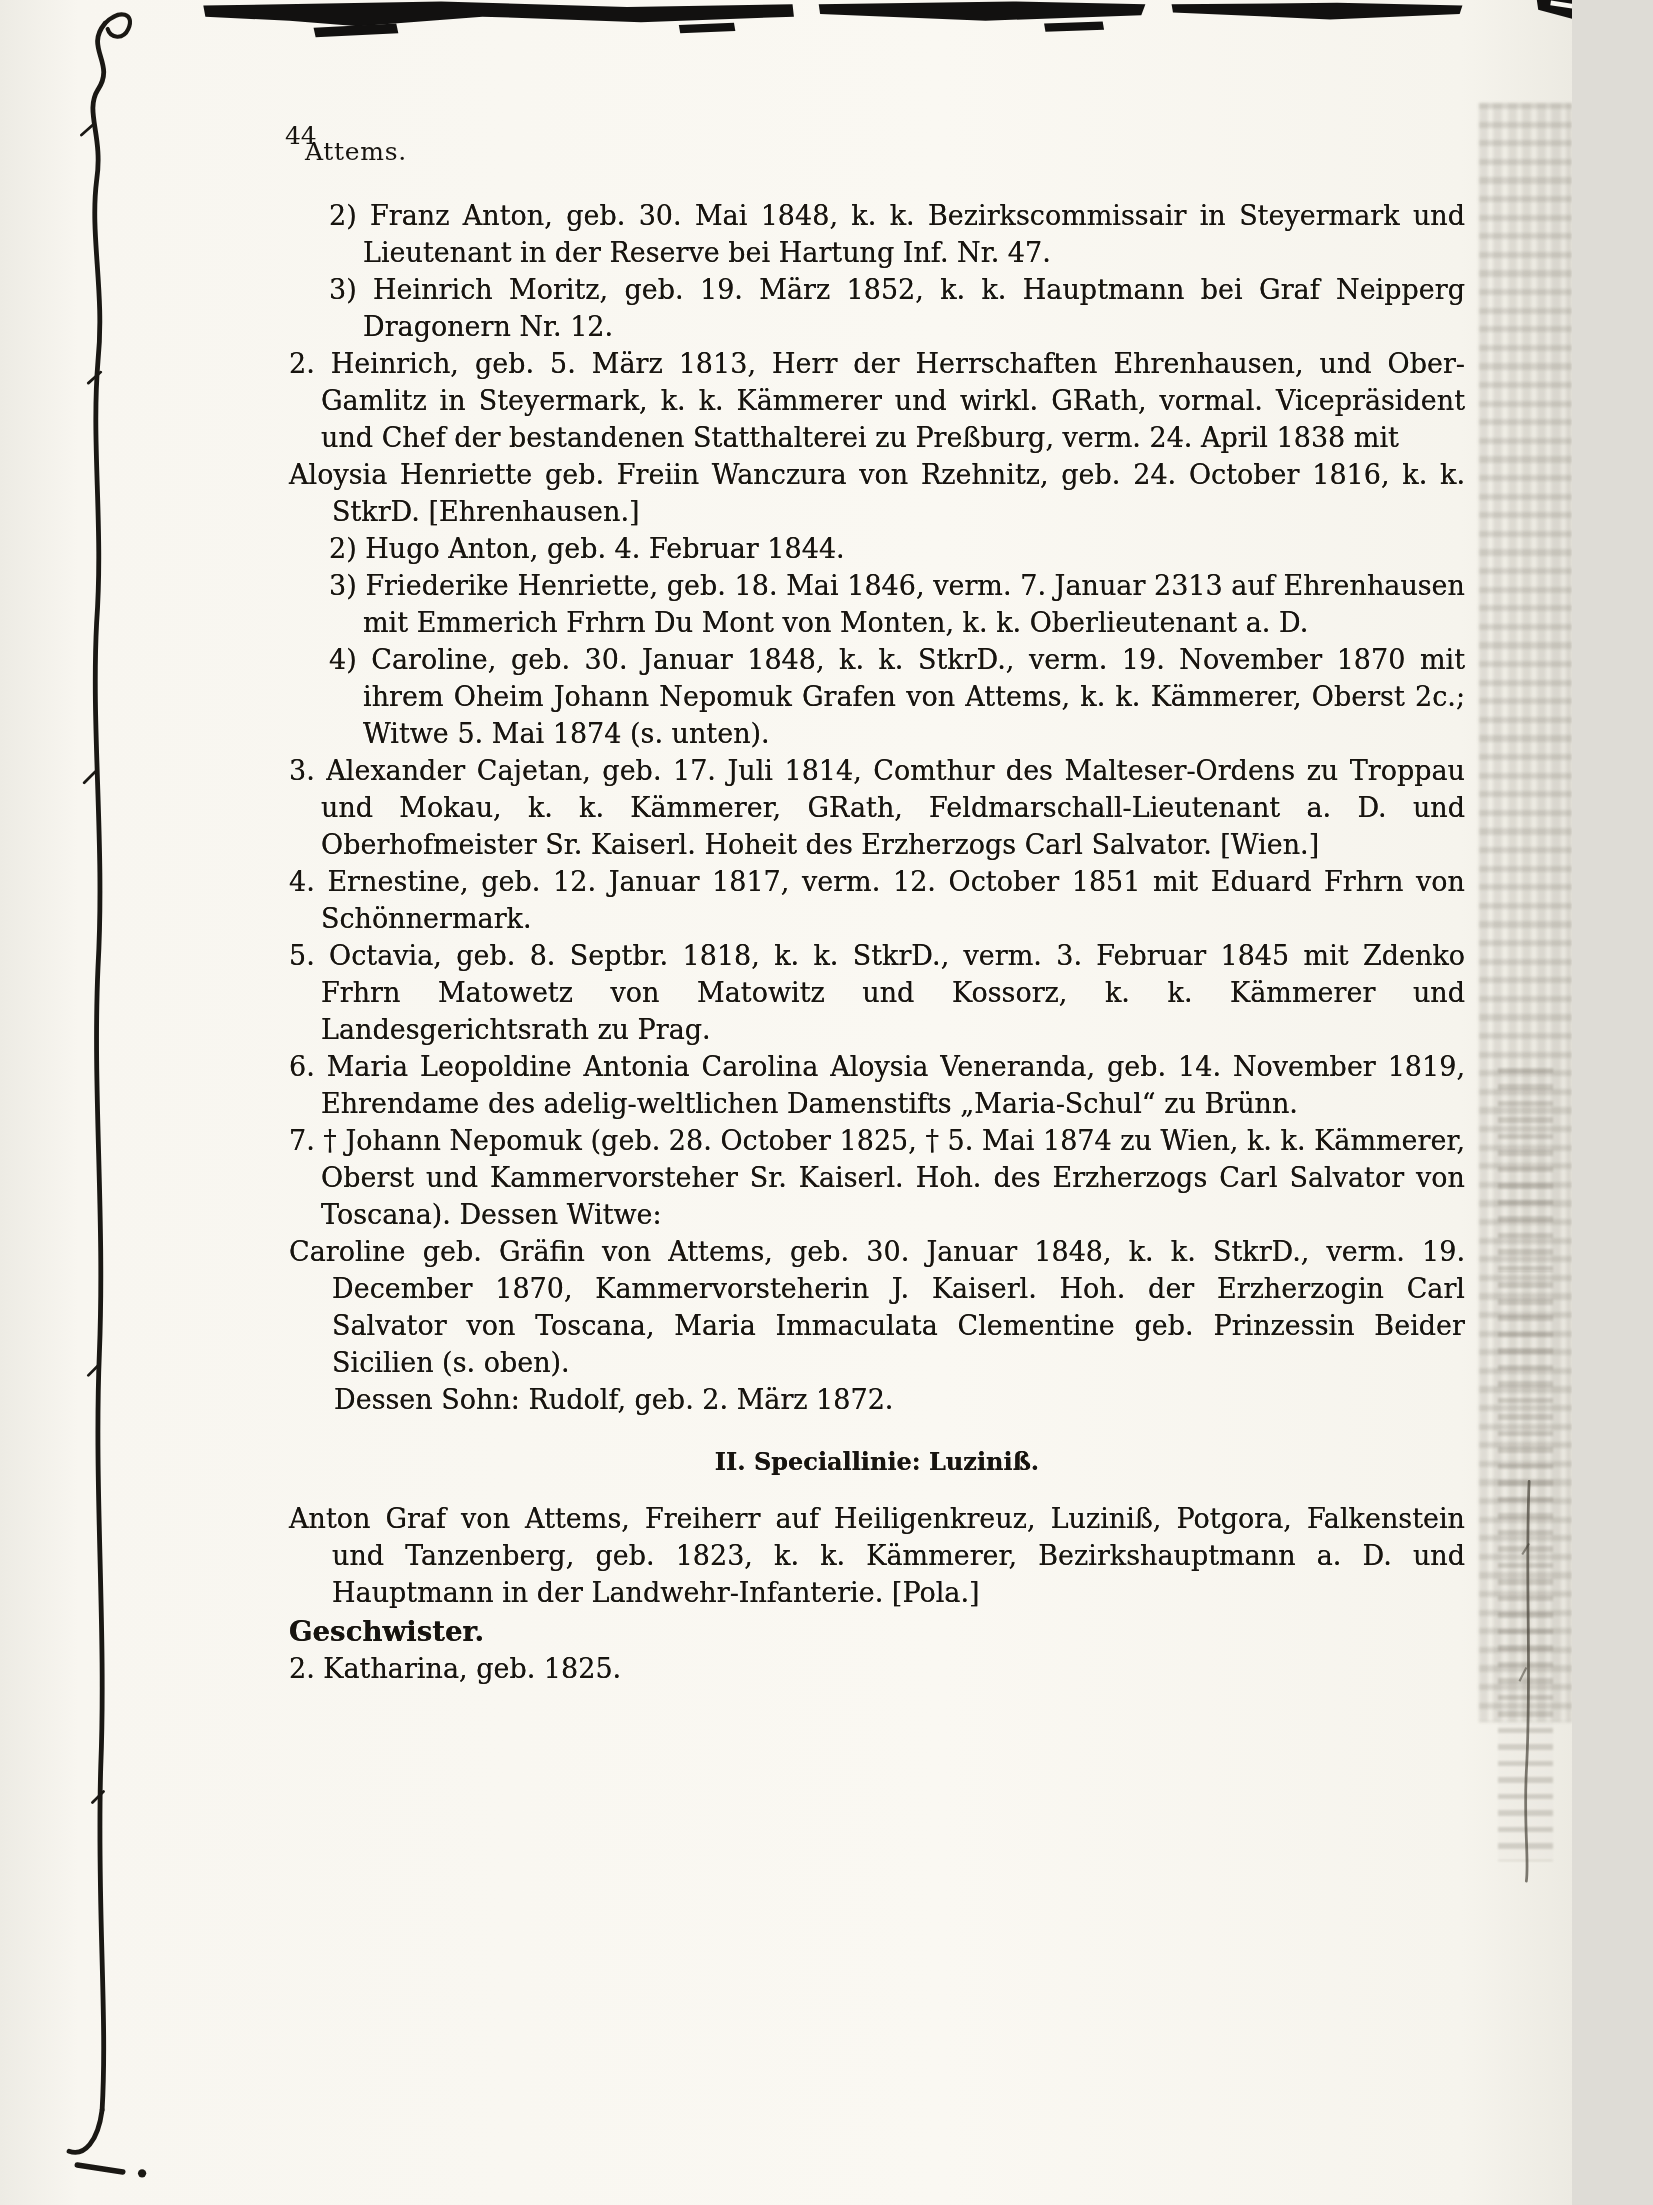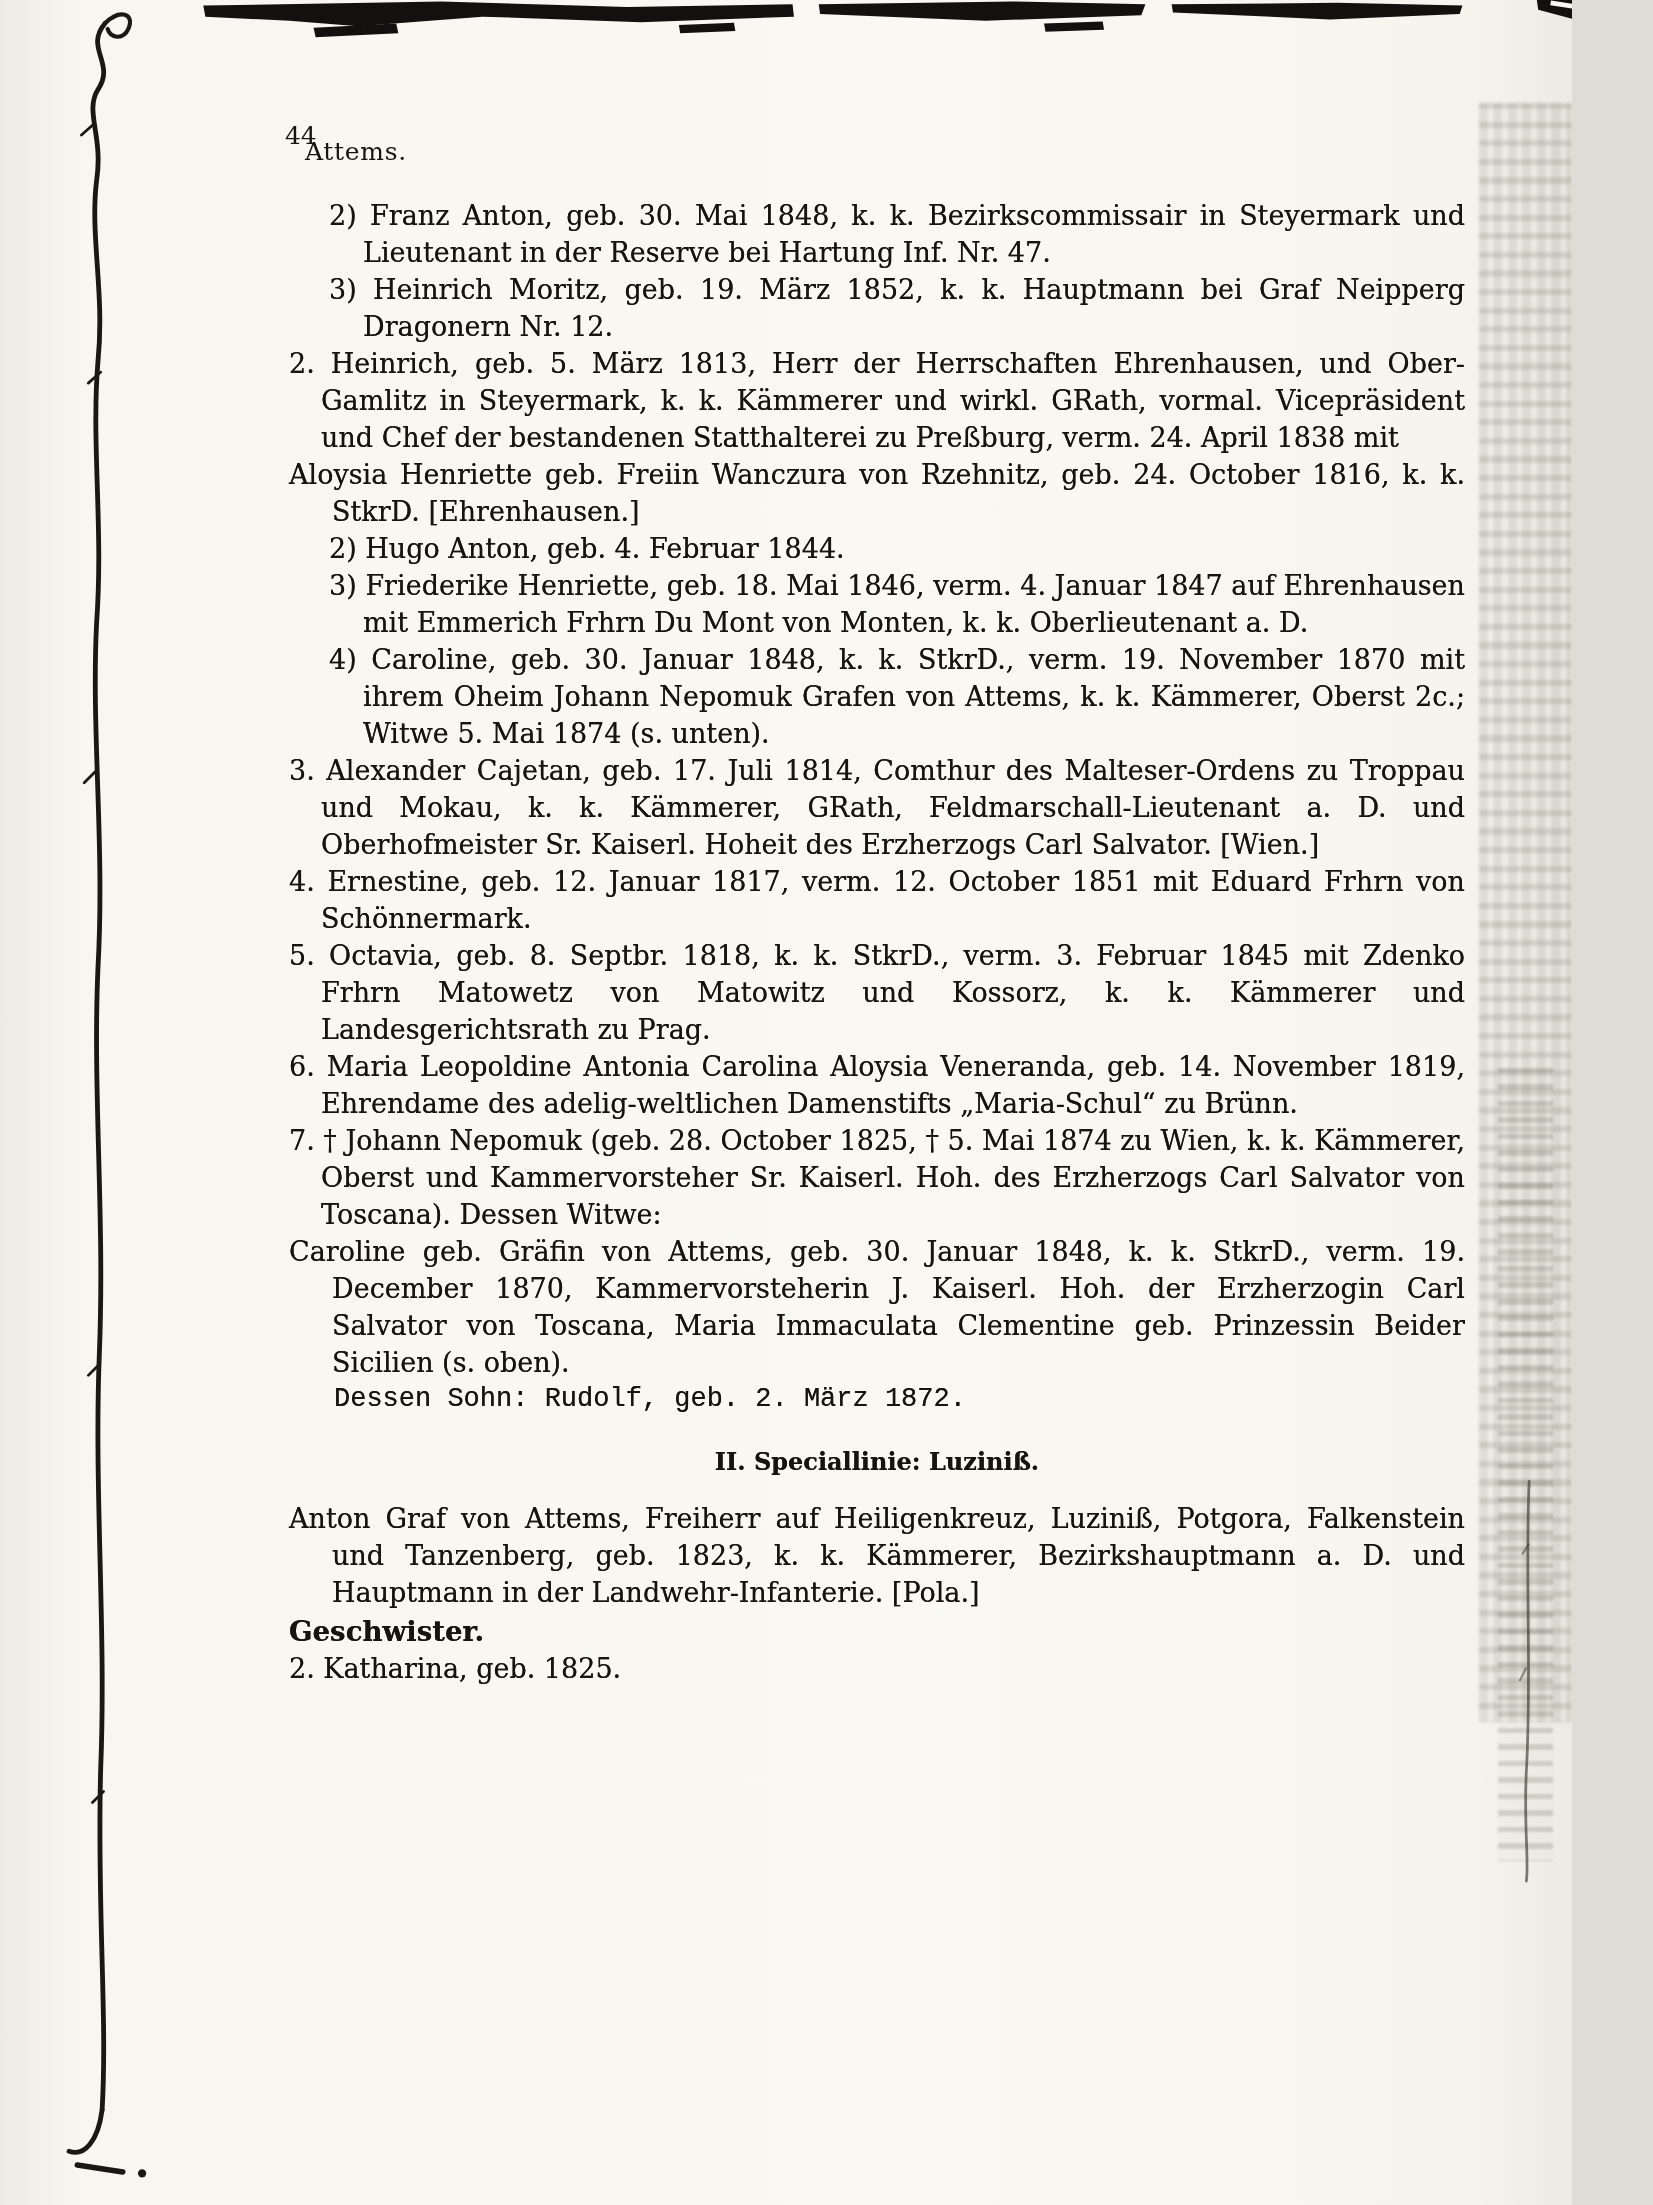--- a/index.html
+++ b/index.html
@@ -47,21 +47,21 @@
   .pagenum{position:absolute;left:-4.1px;top:0;}
   .runhead{position:absolute;left:16px;right:0;top:0;text-align:left;letter-spacing:0.7px;margin-top:16px;}
 
   p{
     margin:0;font-size:27px;line-height:37px;text-align:justify;
     text-shadow:0 0 0.4px rgba(23,20,15,0.85);
   }
   .level1{padding-left:32px;text-indent:-32px;}
   .flush{padding-left:43px;text-indent:-43px;}
   .child{margin-left:40px;padding-left:34px;text-indent:-34px;}
-  .single{margin-left:45px;text-align:left;font-family:Liberation Mono, monospace;}
+  .single{margin-left:45px;text-align:left;}
 
   .secthead{
     margin:23.4px 0 18px;font-size:24px;line-height:41px;
     text-align:center;font-weight:bold;
     text-shadow:0 0 0.6px rgba(23,20,15,0.9);
   }
   .subhead{
     margin:1.4px 0 0;font-size:27.6px;line-height:37px;
     text-align:left;font-weight:bold;
     text-shadow:0 0 0.6px rgba(23,20,15,0.9);
@@ -108,21 +108,21 @@
     <div class="pagehead">
       <span class="pagenum">44</span>
       <span class="runhead">Attems.</span>
     </div>
 
     <p class="child">2) Franz Anton, geb. 30. Mai 1848, k. k. Bezirkscommissair in Steyermark und Lieutenant in der Reserve bei Hartung Inf. Nr. 47.</p>
     <p class="child">3) Heinrich Moritz, geb. 19. März 1852, k. k. Hauptmann bei Graf Neipperg Dragonern Nr. 12.</p>
     <p class="level1">2. Heinrich, geb. 5. März 1813, Herr der Herrschaften Ehrenhausen, und Ober-Gamlitz in Steyermark, k. k. Kämmerer und wirkl. GRath, vormal. Vicepräsident und Chef der bestandenen Statthalterei zu Preßburg, verm. 24. April 1838 mit</p>
     <p class="flush">Aloysia Henriette geb. Freiin Wanczura von Rzehnitz, geb. 24. October 1816, k. k. StkrD. [Ehrenhausen.]</p>
     <p class="child">2) Hugo Anton, geb. 4. Februar 1844.</p>
-    <p class="child">3) Friederike Henriette, geb. 18. Mai 1846, verm. 4. Januar 1847 auf Ehrenhausen mit Emmerich Frhrn Du Mont von Monten, k. k. Oberlieutenant a. D.</p>
+    <p class="child">3) Friederike Henriette, geb. 18. Mai 1846, verm. 7. Januar 2313 auf Ehrenhausen mit Emmerich Frhrn Du Mont von Monten, k. k. Oberlieutenant a. D.</p>
     <p class="child">4) Caroline, geb. 30. Januar 1848, k. k. StkrD., verm. 19. November 1870 mit ihrem Oheim Johann Nepomuk Grafen von Attems, k. k. Kämmerer, Oberst 2c.; Witwe 5. Mai 1874 (s. unten).</p>
     <p class="level1">3. Alexander Cajetan, geb. 17. Juli 1814, Comthur des Malteser-Ordens zu Troppau und Mokau, k. k. Kämmerer, GRath, Feldmarschall-Lieutenant a. D. und Oberhofmeister Sr. Kaiserl. Hoheit des Erzherzogs Carl Salvator. [Wien.]</p>
     <p class="level1">4. Ernestine, geb. 12. Januar 1817, verm. 12. October 1851 mit Eduard Frhrn von Schönnermark.</p>
     <p class="level1">5. Octavia, geb. 8. Septbr. 1818, k. k. StkrD., verm. 3. Februar 1845 mit Zdenko Frhrn Matowetz von Matowitz und Kossorz, k. k. Kämmerer und Landesgerichtsrath zu Prag.</p>
     <p class="level1">6. Maria Leopoldine Antonia Carolina Aloysia Veneranda, geb. 14. November 1819, Ehrendame des adelig-weltlichen Damenstifts „Maria-Schul“ zu Brünn.</p>
     <p class="level1">7. † Johann Nepomuk (geb. 28. October 1825, † 5. Mai 1874 zu Wien, k. k. Kämmerer, Oberst und Kammervorsteher Sr. Kaiserl. Hoh. des Erzherzogs Carl Salvator von Toscana). Dessen Witwe:</p>
     <p class="flush">Caroline geb. Gräfin von Attems, geb. 30. Januar 1848, k. k. StkrD., verm. 19. December 1870, Kammervorsteherin J. Kaiserl. Hoh. der Erzherzogin Carl Salvator von Toscana, Maria Immaculata Clementine geb. Prinzessin Beider Sicilien (s. oben).</p>
     <p class="single">Dessen Sohn: Rudolf, geb. 2. März 1872.</p>
 
     <h2 class="secthead">II. Speciallinie: Luziniß.</h2>

